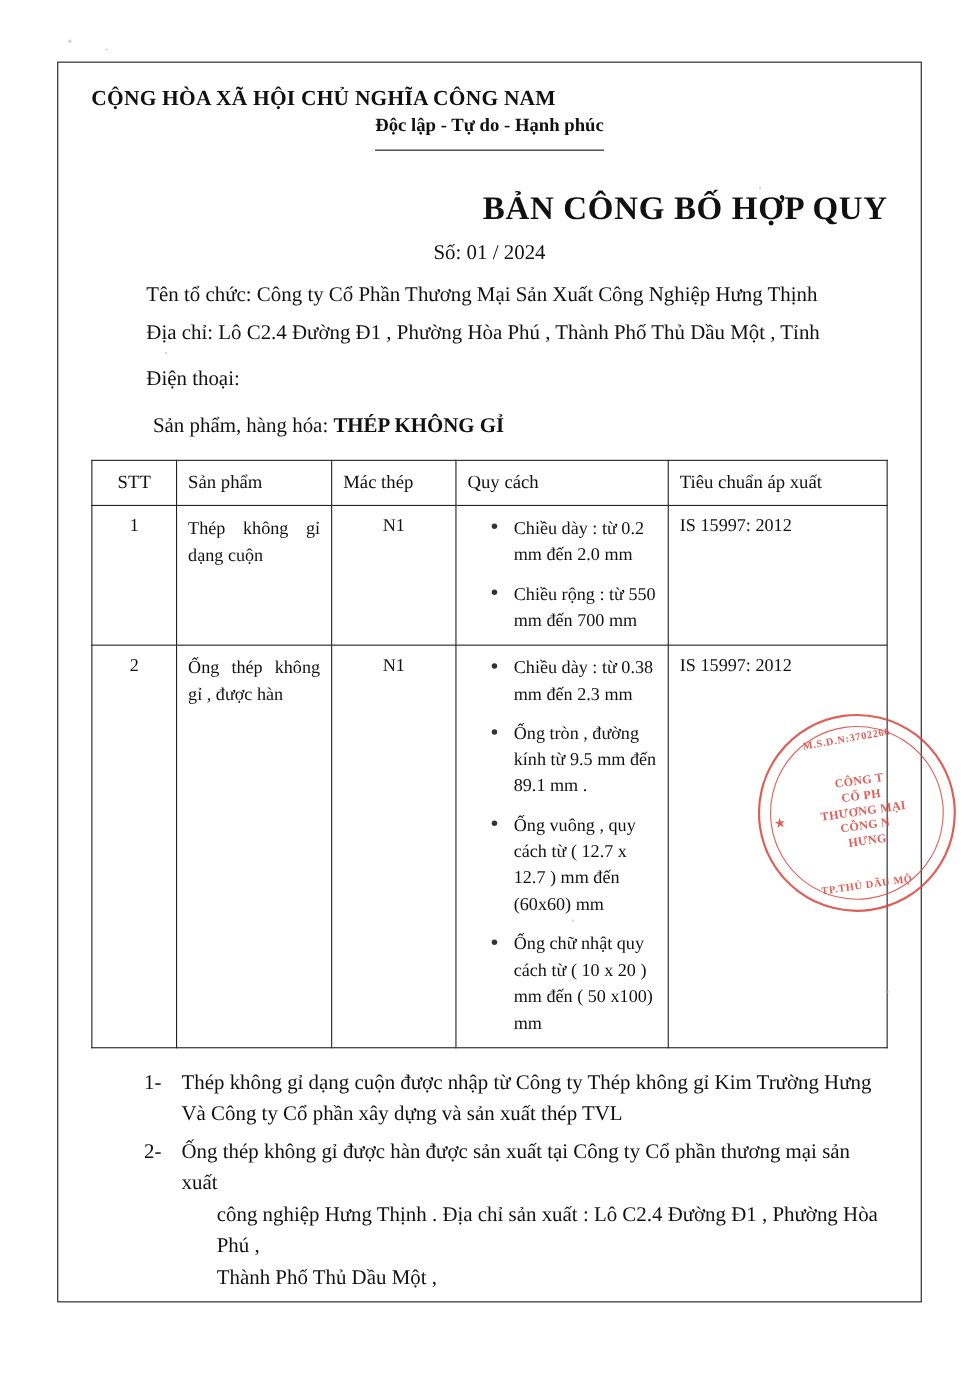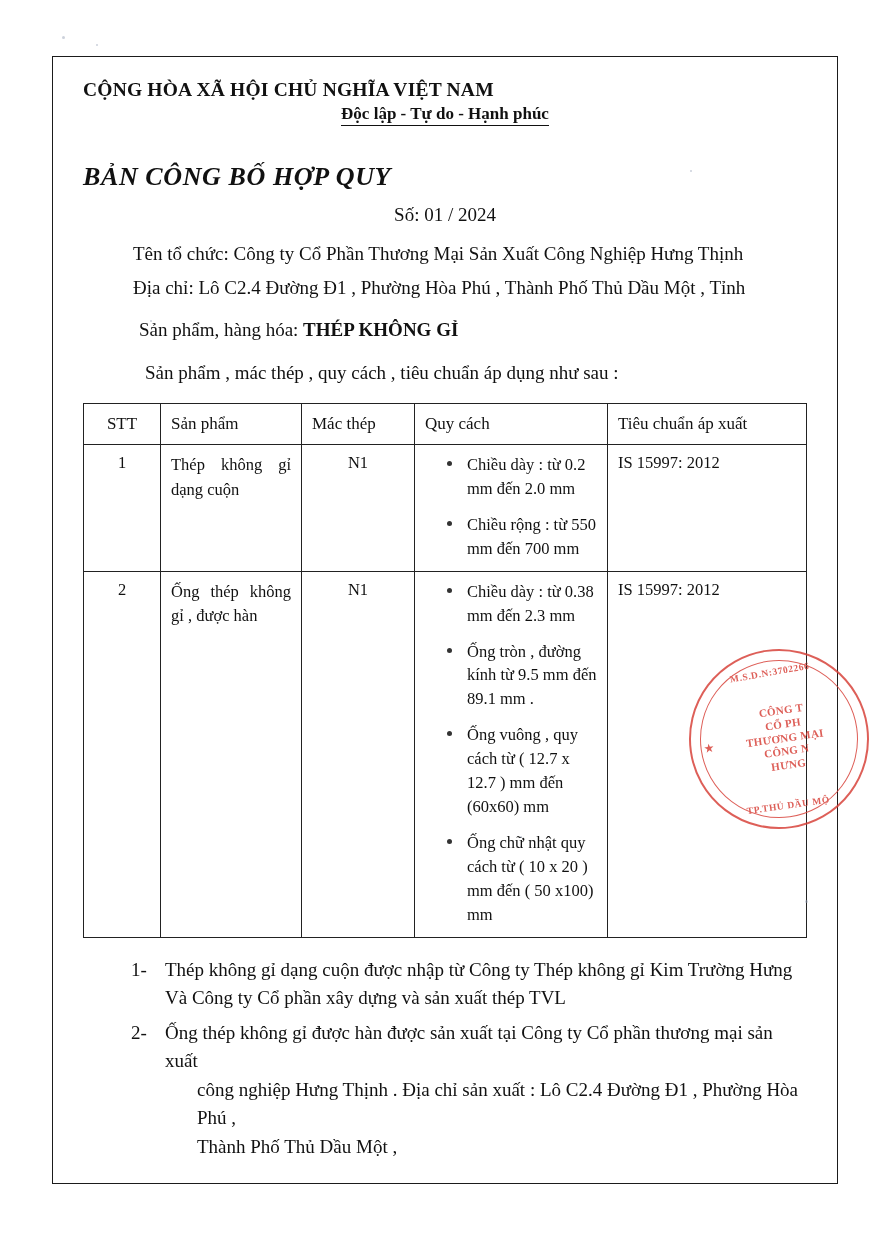--- a/index.html
+++ b/index.html
@@ -42,30 +42,29 @@
   }
   .motto-wrap {
     text-align: center;
     margin-top: 3px;
   }
   .motto {
     display: inline-block;
     font-size: 17px;
     font-weight: bold;
     border-bottom: 1.4px solid #111;
-    padding-bottom: 1px;
+    padding-bottom: 12px;
   }
 
   .doc-title {
-    text-align: left;
-    font-size: 26px;
+    text-align: right;
+    font-size: 30px;
     font-weight: bold;
     letter-spacing: 0.6px;
     margin-top: 36px;
-    font-style: italic;
   }
   .doc-number {
     text-align: center;
     font-size: 19px;
     margin-top: 12px;
   }
 
   .para {
     font-size: 19px;
     line-height: 1.5;
@@ -204,36 +203,36 @@
     opacity: 0.5;
     border-radius: 50%;
   }
 </style>
 </head>
 <body>
 
 <div class="page-frame">
   <div class="inner">
 
-    <div class="nation-line">CỘNG HÒA XÃ HỘI CHỦ NGHĨA VIỆT NAM</div>
+    <div class="nation-line">CỘNG HÒA XÃ HỘI CHỦ NGHĨA CÔNG NAM</div>
     <div class="motto-wrap">
       <span class="motto">Độc lập - Tự do - Hạnh phúc</span>
     </div>
 
     <div class="doc-title">BẢN CÔNG BỐ HỢP QUY</div>
     <div class="doc-number">Số: 01 / 2024</div>
 
     <div class="para indent-1">Tên tổ chức: Công ty Cổ Phần Thương Mại Sản Xuất Công Nghiệp Hưng Thịnh</div>
     <div class="para indent-1 tight">Địa chỉ: Lô C2.4 Đường Đ1 , Phường Hòa Phú , Thành Phố Thủ Dầu Một , Tỉnh</div>
+    <div class="para indent-1">Điện thoại:</div>
 
     <div class="para indent-2">
       <span>Sản phẩm, hàng hóa:</span>
       <span class="bold">THÉP KHÔNG GỈ</span>
     </div>
-    <div class="para indent-3">Sản phẩm , mác thép , quy cách , tiêu chuẩn áp dụng như sau :</div>
 
     <table class="spec">
       <thead>
         <tr>
           <th class="col-stt" style="text-align:center;">STT</th>
           <th class="col-sp">Sản phẩm</th>
           <th class="col-mac">Mác thép</th>
           <th class="col-qc">Quy cách</th>
           <th class="col-tc">Tiêu chuẩn áp xuất</th>
         </tr>

